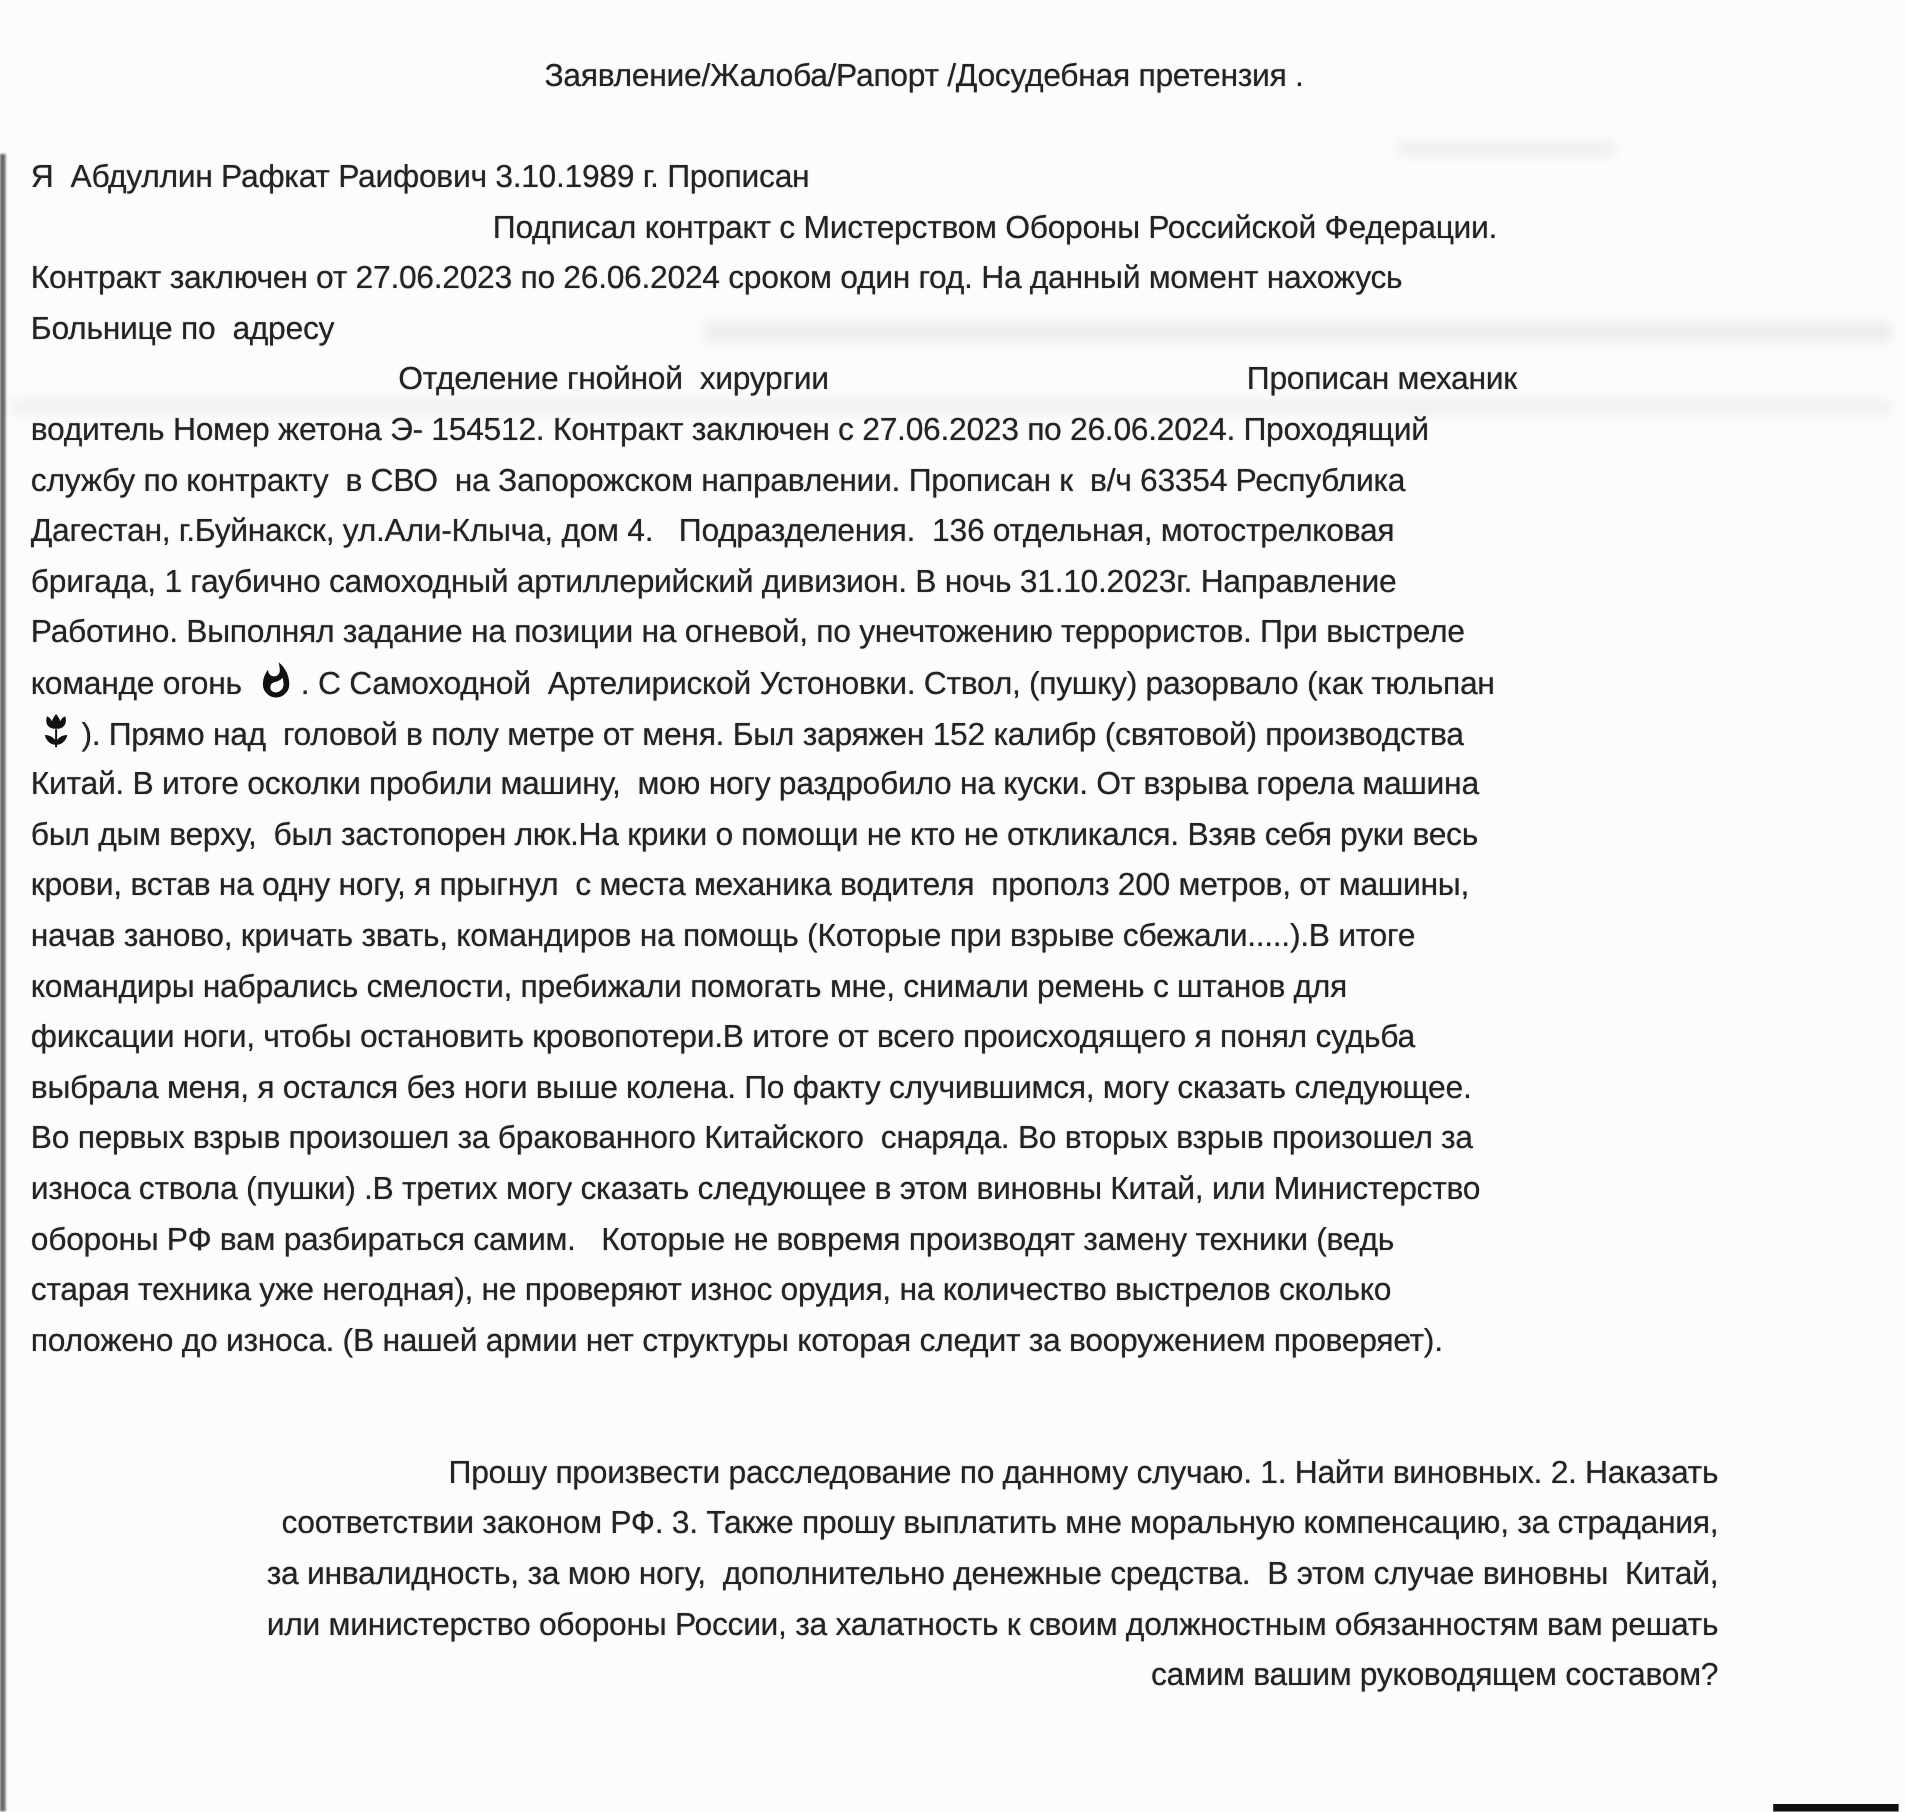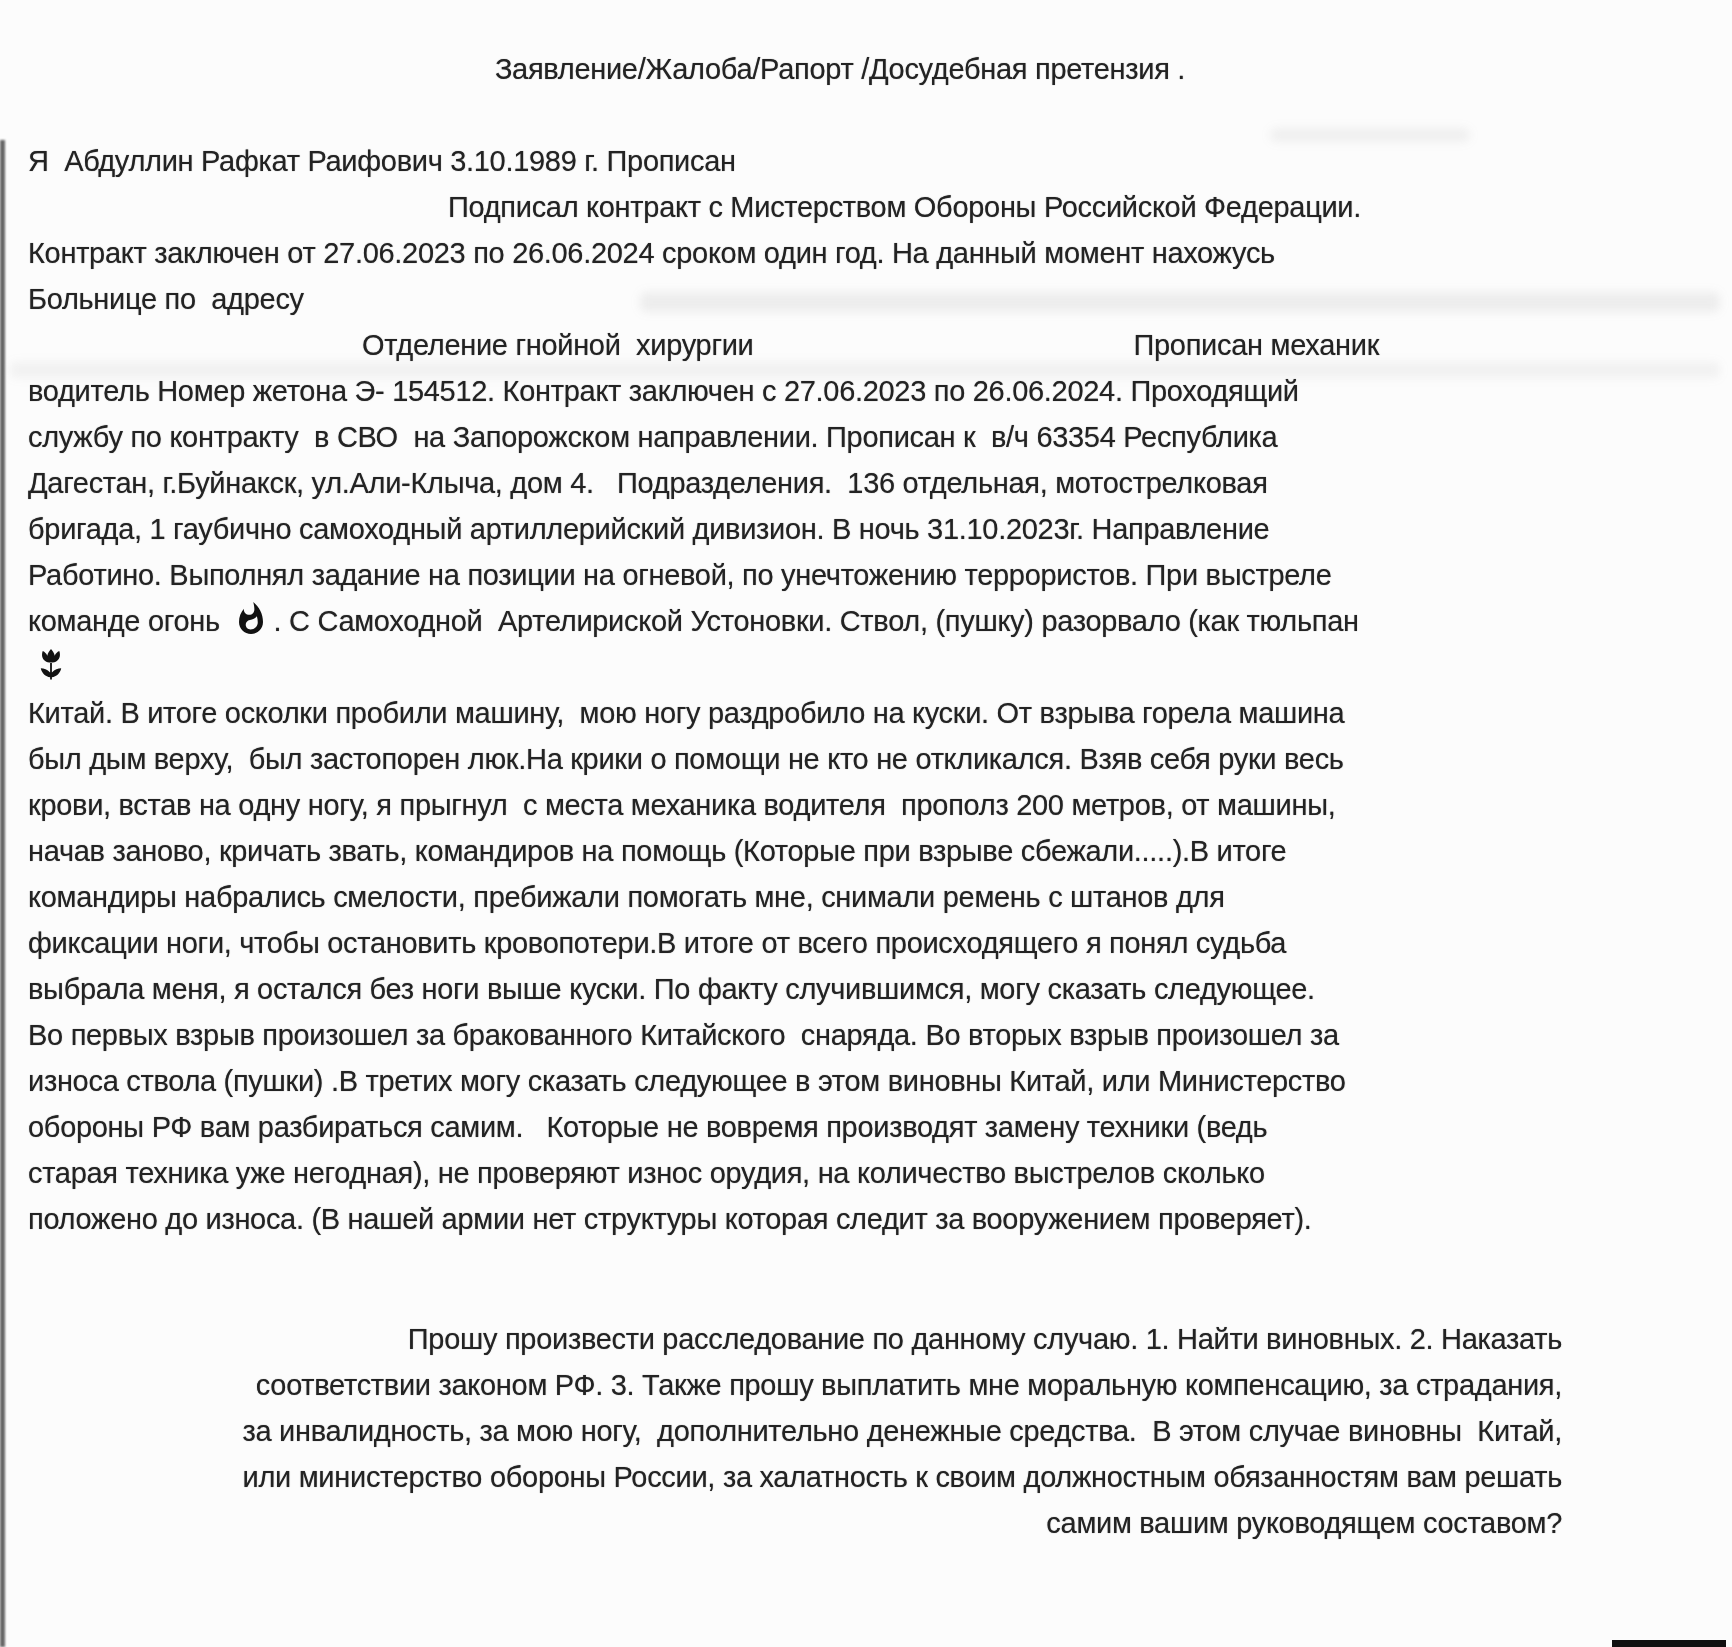--- a/index.html
+++ b/index.html
@@ -78,28 +78,28 @@
       <div class="line" data-name="text-line"><span data-name="line-text">службу по контракту  в СВО  на Запорожском направлении. Прописан к  в/ч 63354 Республика</span></div>
       <div class="line" data-name="text-line"><span data-name="line-text">Дагестан, г.Буйнакск, ул.Али-Клыча, дом 4.   Подразделения.  136 отдельная, мотострелковая</span></div>
       <div class="line" data-name="text-line"><span data-name="line-text">бригада, 1 гаубично самоходный артиллерийский дивизион. В ночь 31.10.2023г. Направление</span></div>
       <div class="line" data-name="text-line"><span data-name="line-text">Работино. Выполнял задание на позиции на огневой, по унечтожению террористов. При выстреле</span></div>
       <div class="line" data-name="text-line"><span data-name="line-text">команде огонь </span><span class="emoji" data-name="fire-icon"><svg viewBox="0 0 24 24">
             <path d="M13.5.67s.74 2.65.74 4.8c0 2.06-1.35 3.73-3.41 3.73-2.07 0-3.63-1.67-3.63-3.73l.03-.36C5.21 7.51 4 10.62 4 14c0 4.42 3.58 8 8 8s8-3.58 8-8C20 8.61 17.41 3.8 13.5.67zM11.71 19c-1.78 0-3.22-1.4-3.22-3.14 0-1.62 1.05-2.76 2.81-3.12 1.77-.36 3.6-1.21 4.62-2.58.39 1.29.59 2.65.59 4.04 0 2.65-2.15 4.8-4.8 4.8z"></path>
           </svg></span><span data-name="line-text">. С Самоходной  Артелириской Устоновки. Ствол, (пушку) разорвало (как тюльпан</span></div>
       <div class="line" data-name="text-line"><span class="emoji" data-name="tulip-icon"><svg viewBox="0 0 24 24">
             <path d="M12 1.4c-1.1 1.3-2.1 2.7-2.5 4.4-.6-1.5-1.6-2.4-3-3.1-.9 2.4-.6 5.1 1.6 6.7.9.7 2.2 1 3.9 1s3-.3 3.9-1c2.2-1.6 2.5-4.3 1.6-6.7-1.4.7-2.4 1.6-3 3.1-.4-1.7-1.4-3.1-2.5-4.4z"></path>
             <path d="M11.4 10.6V17c-1.8-2.2-4.1-2.9-6.2-2.9.5 3.2 3.3 5.7 6.2 6v1.5h1.2v-1.5c2.9-.3 5.7-2.8 6.2-6-2.1 0-4.4.7-6.2 2.9v-6.4h-1.2z"></path>
-          </svg></span></div>
+          </svg></span><span data-name="line-text">). Прямо над  головой в полу метре от меня. Был заряжен 152 калибр (святовой) производства</span></div>
       <div class="line" data-name="text-line"><span data-name="line-text">Китай. В итоге осколки пробили машину,  мою ногу раздробило на куски. От взрыва горела машина</span></div>
       <div class="line" data-name="text-line"><span data-name="line-text">был дым верху,  был застопорен люк.На крики о помощи не кто не откликался. Взяв себя руки весь</span></div>
       <div class="line" data-name="text-line"><span data-name="line-text">крови, встав на одну ногу, я прыгнул  с места механика водителя  прополз 200 метров, от машины,</span></div>
       <div class="line" data-name="text-line"><span data-name="line-text">начав заново, кричать звать, командиров на помощь (Которые при взрыве сбежали.....).В итоге</span></div>
       <div class="line" data-name="text-line"><span data-name="line-text">командиры набрались смелости, пребижали помогать мне, снимали ремень с штанов для</span></div>
       <div class="line" data-name="text-line"><span data-name="line-text">фиксации ноги, чтобы остановить кровопотери.В итоге от всего происходящего я понял судьба</span></div>
-      <div class="line" data-name="text-line"><span data-name="line-text">выбрала меня, я остался без ноги выше куски. По факту случившимся, могу сказать следующее.</span></div>
+      <div class="line" data-name="text-line"><span data-name="line-text">выбрала меня, я остался без ноги выше колена. По факту случившимся, могу сказать следующее.</span></div>
       <div class="line" data-name="text-line"><span data-name="line-text">Во первых взрыв произошел за бракованного Китайского  снаряда. Во вторых взрыв произошел за</span></div>
       <div class="line" data-name="text-line"><span data-name="line-text">износа ствола (пушки) .В третих могу сказать следующее в этом виновны Китай, или Министерство</span></div>
       <div class="line" data-name="text-line"><span data-name="line-text">обороны РФ вам разбираться самим.   Которые не вовремя производят замену техники (ведь</span></div>
       <div class="line" data-name="text-line"><span data-name="line-text">старая техника уже негодная), не проверяют износ орудия, на количество выстрелов сколько</span></div>
       <div class="line" data-name="text-line"><span data-name="line-text">положено до износа. (В нашей армии нет структуры которая следит за вооружением проверяет).</span></div>
     </div>
   <div class="scan-text" id="request-block" data-name="request-paragraph">
       <div class="line" data-name="request-line"><span data-name="line-text">Прошу произвести расследование по данному случаю. 1. Найти виновных. 2. Наказать</span></div>
       <div class="line" data-name="request-line"><span data-name="line-text">соответствии законом РФ. 3. Также прошу выплатить мне моральную компенсацию, за страдания,</span></div>
       <div class="line" data-name="request-line"><span data-name="line-text">за инвалидность, за мою ногу,  дополнительно денежные средства.  В этом случае виновны  Китай,</span></div>

